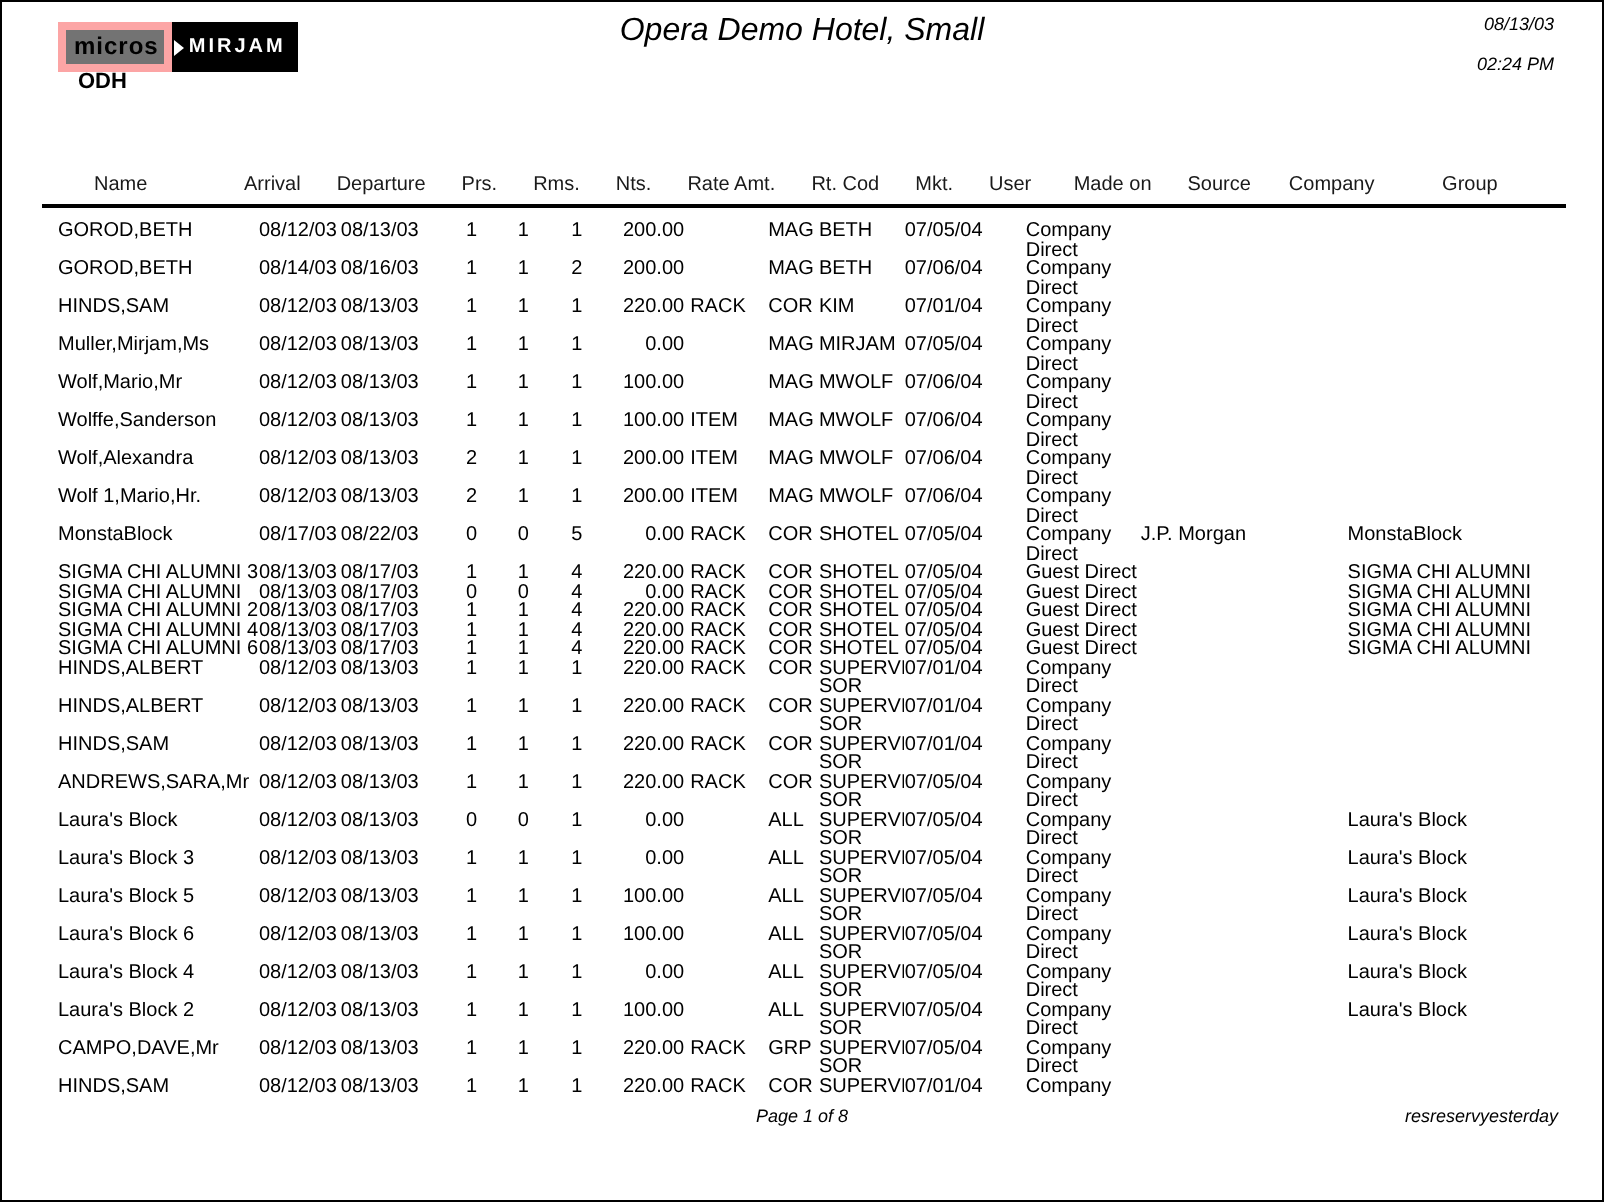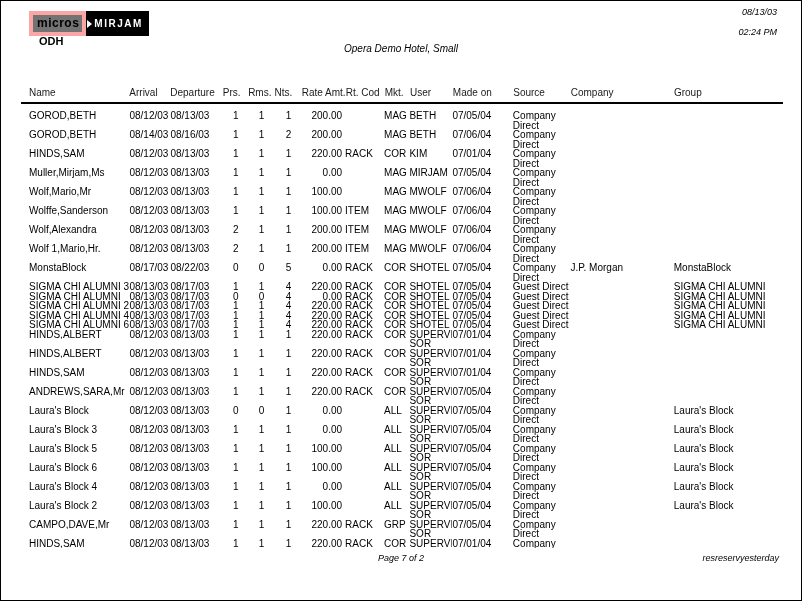--- a/index.html
+++ b/index.html
@@ -13,28 +13,28 @@
     overflow:hidden;
   }
   
   .logo{position:absolute;left:28px;top:10px;display:inline-flex;align-items:stretch;font-weight:bold;}
   .logo-micros{border:4px solid #fca5a5;background:#737373;color:#000;font-size:12px;padding:1px 3px 2px 4px;letter-spacing:.5px;}
   .logo-fidelio{background:#000;color:#fff;font-size:10px;padding:3px 6px 3px 8px;letter-spacing:1.5px;display:flex;align-items:center;position:relative;}
   .logo-arrow{position:absolute;left:1px;top:50%;transform:translateY(-50%);
     width:0;height:0;border-top:4px solid transparent;border-bottom:4px solid transparent;border-left:5px solid #fff;}
   .property-code{position:absolute;left:38px;top:34px;font-size:11px;font-weight:bold;}
   .title-block{position:absolute;left:0;right:0;top:6px;text-align:center;}
-  .hotel-name{font-size:10px;font-style:italic;margin-top:36px;}
+  .hotel-name{font-size:16px;font-style:italic;}
   .report-title{margin-top:19px;font-size:12px;font-style:italic;font-weight:bold;}
   .datetime-block{position:absolute;right:24px;top:6px;text-align:right;font-size:9px;font-style:italic;}
   .datetime-block .time{margin-top:10px;}
   
   .table{position:absolute;left:20px;top:86px;width:762px;}
   .thead{display:flex;padding-left:8px;padding-bottom:4px;}
-  .thead .cell{font-size:10px;line-height:11px;color:#1a1a1a;white-space:pre;}
+  .thead .cell{font-size:10px;line-height:11px;color:#1a1a1a;white-space:pre;margin-left:18px;}
   .rule{border-top:2px solid #000;width:100%;}
   .tbody{padding-top:7px;padding-left:8px;}
   .row{display:flex;align-items:flex-start;}
   .row .cell{font-size:10px;line-height:9.5px;white-space:pre-line;overflow:hidden;}
   .col-name{width:103px;}
   .col-arrival{width:42px;}
   .col-departure{width:54px;}
   .col-prs{width:26px;text-align:center;}
   .col-rms{width:27px;text-align:center;}
   .col-nts{width:28px;text-align:center;}
@@ -538,17 +538,17 @@
           <div class="cell col-user">SUPERVI</div>
           <div class="cell col-made">07/01/04</div>
           <div class="cell col-source">Company</div>
           <div class="cell col-company"></div>
           <div class="cell col-group"></div>
         </div>
       </div>
   </div>
 
   <div class="footer">
-    <span class="page-label">Page 7 of 2</span>
+    <span class="page-label">Page 1 of 8</span>
     <span class="report-file">resreservyesterday</span>
   </div>
 
 </div>
 
 </body></html>

